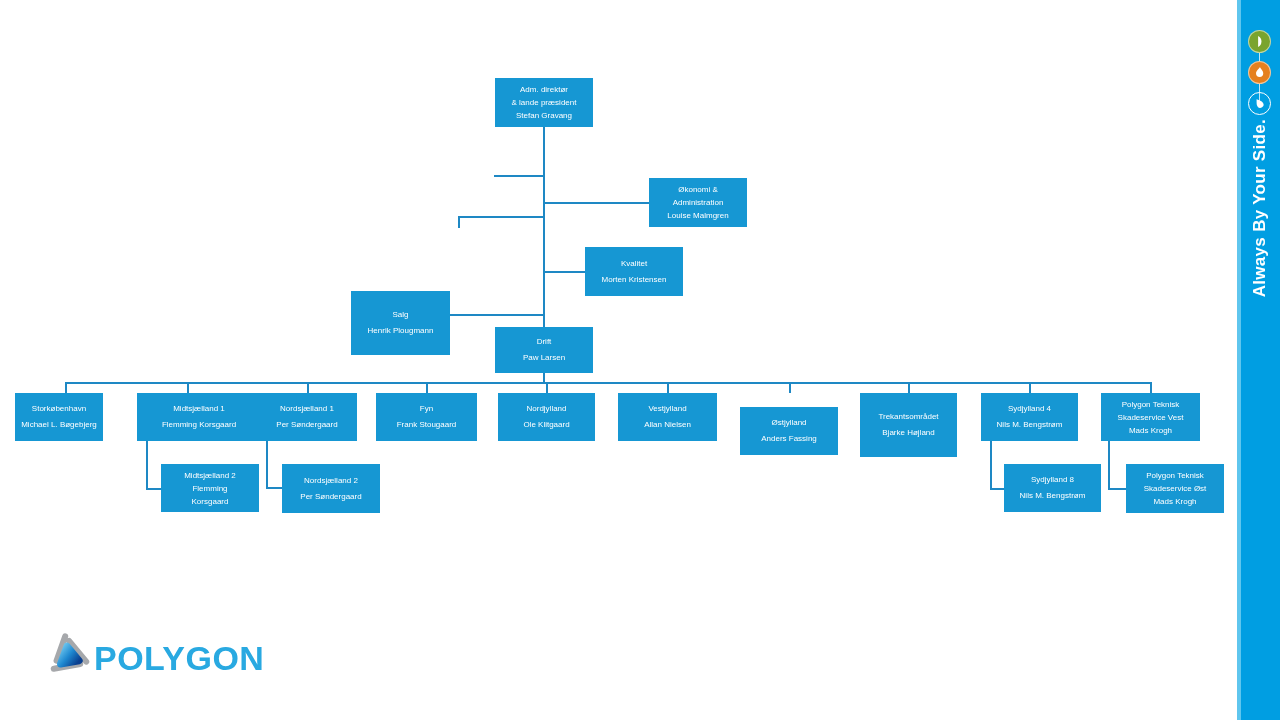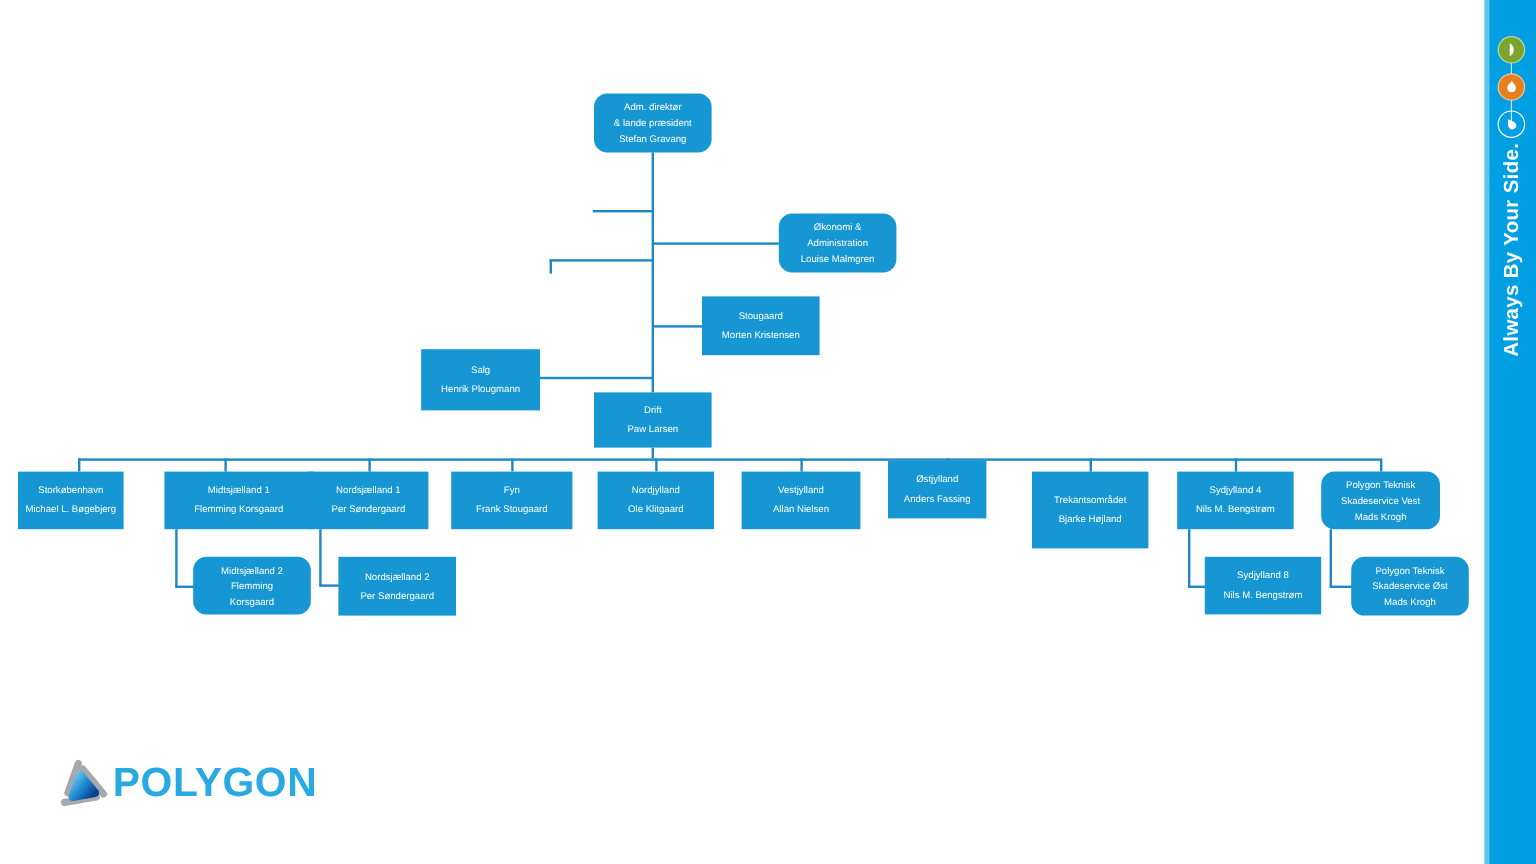--- a/index.html
+++ b/index.html
@@ -19,21 +19,21 @@
     color:#fff;
     display:flex;
     flex-direction:column;
     align-items:center;
     justify-content:center;
     text-align:center;
     font-size:8px;
     line-height:16px;
     overflow:hidden;
   }
-  .box.l3{line-height:13px;border-radius:11px;}
+  .box.l3{line-height:13px;}
 
   
   .hline{position:absolute;height:1.5px;background:var(--line-blue);}
   .vline{position:absolute;width:1.5px;background:var(--line-blue);}
   .vline.trunk{width:2px;}
 
   
   .sidebar-edge{position:absolute;left:1237px;top:0;width:4px;height:720px;background:#5fc6ee;}
   .sidebar{position:absolute;left:1241px;top:0;width:39px;height:720px;background:var(--sidebar-blue);}
   .icon-rail{position:absolute;left:1259px;top:40px;width:1px;height:66px;background:rgba(255,255,255,0.75);}
@@ -48,21 +48,21 @@
     position:absolute;left:1240px;top:112px;width:40px;height:192px;
     display:flex;align-items:center;justify-content:center;
   }
   .tagline-wrap span{
     writing-mode:vertical-rl;
     transform:rotate(180deg);
     color:#ffffff;font-weight:bold;font-size:17px;letter-spacing:0.3px;white-space:nowrap;
   }
 
   
-  .logo{position:absolute;left:46px;top:629px;display:flex;align-items:center;}
+  .logo{position:absolute;left:46px;top:629px;display:flex;align-items:flex-end;}
   .logo-text{
     font-size:34px;font-weight:bold;color:var(--logo-blue);
     letter-spacing:0.5px;margin-left:4px;line-height:1;
   }
 </style>
 </head>
 <body>
 
 <div class="canvas">
 
@@ -98,24 +98,24 @@
       <div>Adm. direktør</div>
       <div>&amp; lande præsident</div>
       <div>Stefan Gravang</div>
     </div>
   <div class="box l3" style="left:649px;top:178px;width:98px;height:49px">
       <div>Økonomi &amp;</div>
       <div>Administration</div>
       <div>Louise Malmgren</div>
     </div>
   <div class="box" style="left:585px;top:247px;width:98px;height:49px">
-      <div>Stougaard</div>
+      <div>Kvalitet</div>
       <div>Morten Kristensen</div>
     </div>
-  <div class="box" style="left:351px;top:291px;width:99px;height:51px">
+  <div class="box" style="left:351px;top:291px;width:99px;height:64px">
       <div>Salg</div>
       <div>Henrik Plougmann</div>
     </div>
   <div class="box" style="left:495px;top:327px;width:98px;height:46px">
       <div>Drift</div>
       <div>Paw Larsen</div>
     </div>
 
   <div class="box" style="left:15px;top:393px;width:88px;height:48px">
       <div>Storkøbenhavn</div>
@@ -134,21 +134,21 @@
       <div>Frank Stougaard</div>
     </div>
   <div class="box" style="left:498px;top:393px;width:97px;height:48px">
       <div>Nordjylland</div>
       <div>Ole Klitgaard</div>
     </div>
   <div class="box" style="left:618px;top:393px;width:99px;height:48px">
       <div>Vestjylland</div>
       <div>Allan Nielsen</div>
     </div>
-  <div class="box" style="left:740px;top:384px;width:82px;height:48px">
+  <div class="box" style="left:740px;top:407px;width:98px;height:48px">
       <div>Østjylland</div>
       <div>Anders Fassing</div>
     </div>
   <div class="box" style="left:860px;top:393px;width:97px;height:64px">
       <div>Trekantsområdet</div>
       <div>Bjarke Højland</div>
     </div>
   <div class="box" style="left:981px;top:393px;width:97px;height:48px">
       <div>Sydjylland 4</div>
       <div>Nils M. Bengstrøm</div>

